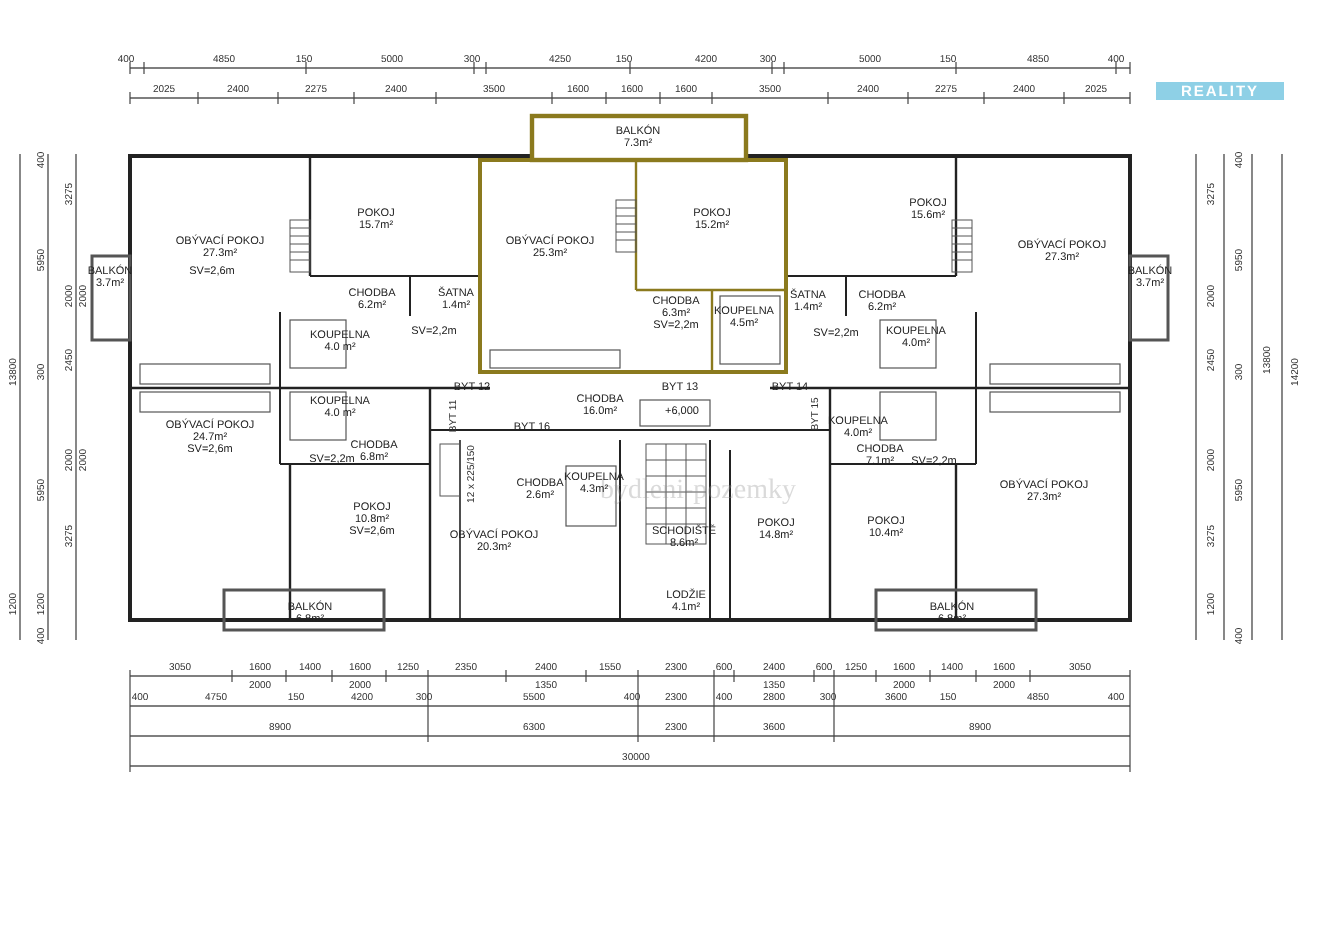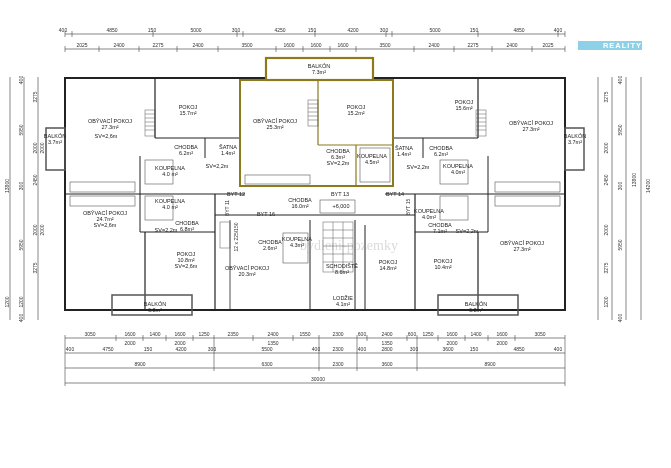--- a/index.html
+++ b/index.html
@@ -4,21 +4,21 @@
 <style>
   html,body{margin:0;padding:0;background:#ffffff;}
   body{width:671px;height:468px;position:relative;overflow:hidden;font-family:"Liberation Sans",sans-serif;}
   .plan{position:absolute;left:0;top:0;width:671px;height:468px;}
   .lbl{position:absolute;font-family:"Liberation Sans",sans-serif;font-size:5.5px;color:#222;text-align:center;line-height:6px;white-space:nowrap;transform:translateX(-50%);}
   .lbl .sub{display:block;}
   .dim{position:absolute;font-family:"Liberation Sans",sans-serif;font-size:5px;color:#333;white-space:nowrap;transform:translateX(-50%);}
   .vdim{position:absolute;font-family:"Liberation Sans",sans-serif;font-size:5px;color:#333;white-space:nowrap;transform:translate(-50%,-50%) rotate(-90deg);}
   .logo{position:absolute;left:578px;top:20px;width:64px;height:30px;}
   .logo-top{position:absolute;left:0;top:0;width:64px;height:21px;background:#f08a8a;color:#fff;font-weight:bold;font-size:17px;line-height:21px;text-align:center;letter-spacing:-1px;}
-  .logo-bot{position:absolute;left:0;top:21px;width:64px;height:9px;background:#8ed0e6;color:#fff;font-weight:bold;font-size:7.5px;line-height:9px;text-align:right;letter-spacing:1px;}
+  .logo-bot{position:absolute;left:0;top:21px;width:64px;height:9px;background:#8ed0e6;color:#fff;font-weight:bold;font-size:7.5px;line-height:9px;text-align:center;letter-spacing:1px;}
   .watermark{position:absolute;left:300px;top:238px;font-size:14px;color:rgba(150,150,150,0.35);font-family:Liberation Serif, serif;text-align:right;}
 </style>
 </head>
 <body>
 
 <svg class="plan" viewBox="0 0 671 468" xmlns="http://www.w3.org/2000/svg">
   <g stroke="#555" stroke-width="0.7" fill="none">
 
     <line x1="65" y1="34" x2="565" y2="34"></line>
     <line x1="65" y1="49" x2="565" y2="49"></line>

